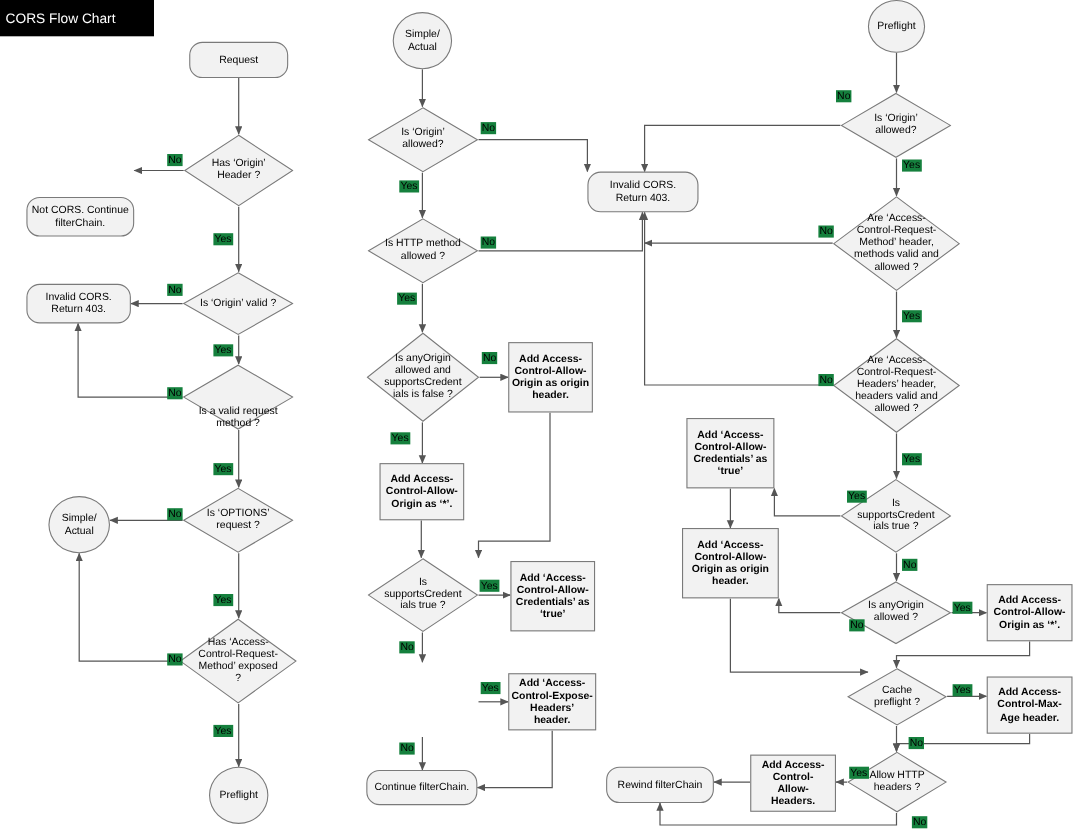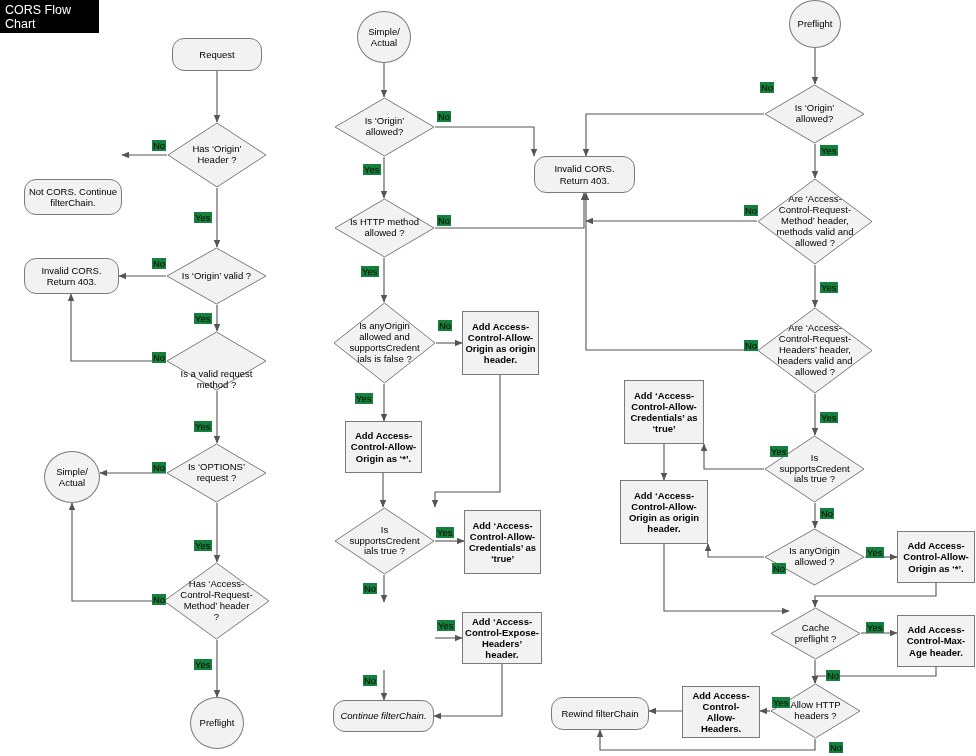--- a/index.html
+++ b/index.html
@@ -63,21 +63,21 @@
     position: relative;
     z-index: 2;
     width: 84%;
     font-size: 9.5px;
     line-height: 1.15;
   }
   .title-box {
     position: absolute;
     left: 0;
     top: 0;
-    width: 99px;
+    width: 140px;
     height: 33px;
     background: #000000;
     color: #ffffff;
     display: flex;
     align-items: center;
     padding-left: 5px;
     box-sizing: border-box;
     font-size: 12.5px;
   }
   .edge-label {
@@ -173,21 +173,21 @@
     <div class="node diamond" style="left: 166px; top: 443px; width: 101px; height: 60px;"><svg class="dshape" viewBox="0 0 101 60" preserveAspectRatio="none">
         <polygon points="50.5,1 100,30 50.5,59 1,30" fill="#f2f2f2" stroke="#7a7a7a" stroke-width="1"></polygon>
       </svg><div class="dlabel">Is ‘OPTIONS’
 request ?</div></div>
     <div class="node ellipse" style="left: 44px; top: 451px; width: 56px; height: 52px;"><div>Simple/
 Actual</div></div>
     <div class="node diamond" style="left: 163px; top: 562px; width: 107px; height: 78px;"><svg class="dshape" viewBox="0 0 107 78" preserveAspectRatio="none">
         <polygon points="53.5,1 106,39 53.5,77 1,39" fill="#f2f2f2" stroke="#7a7a7a" stroke-width="1"></polygon>
       </svg><div class="dlabel">Has ‘Access-
 Control-Request-
-Method’ header
+Method’ exposed
 ?</div></div>
     <div class="node ellipse" style="left: 190px; top: 697px; width: 54px; height: 52px;"><div>Preflight</div></div>
     <div class="node ellipse" style="left: 357px; top: 11px; width: 54px; height: 52px;"><div>Simple/
 Actual</div></div>
     <div class="node diamond" style="left: 334px; top: 97px; width: 101px; height: 60px;"><svg class="dshape" viewBox="0 0 101 60" preserveAspectRatio="none">
         <polygon points="50.5,1 100,30 50.5,59 1,30" fill="#f2f2f2" stroke="#7a7a7a" stroke-width="1"></polygon>
       </svg><div class="dlabel">Is ‘Origin’
 allowed?</div></div>
     <div class="node round" style="left: 534px; top: 156px; width: 101px; height: 37px;"><div>Invalid CORS.
 Return 403.</div></div>
@@ -213,21 +213,21 @@
       </svg><div class="dlabel">Is
 supportsCredent
 ials true ?</div></div>
     <div class="node rect" style="left: 464px; top: 510px; width: 77px; height: 64px;"><div>Add ‘Access-
 Control-Allow-
 Credentials’ as
 ‘true’</div></div>
     <div class="node rect" style="left: 462px; top: 612px; width: 80px; height: 52px;"><div>Add ‘Access-
 Control-Expose-
 Headers’ header.</div></div>
-    <div class="node round" style="left: 333px; top: 700px; width: 101px; height: 32px; font-style: italic;"><div>Continue filterChain.</div></div>
+    <div class="node round" style="left: 333px; top: 700px; width: 101px; height: 32px;"><div>Continue filterChain.</div></div>
     <div class="node ellipse" style="left: 789px; top: 0px; width: 52px; height: 48px;"><div>Preflight</div></div>
     <div class="node diamond" style="left: 764px; top: 84px; width: 101px; height: 60px;"><svg class="dshape" viewBox="0 0 101 60" preserveAspectRatio="none">
         <polygon points="50.5,1 100,30 50.5,59 1,30" fill="#f2f2f2" stroke="#7a7a7a" stroke-width="1"></polygon>
       </svg><div class="dlabel">Is ‘Origin’
 allowed?</div></div>
     <div class="node diamond" style="left: 757px; top: 178px; width: 116px; height: 87px;"><svg class="dshape" viewBox="0 0 116 87" preserveAspectRatio="none">
         <polygon points="58,1 115,43.5 58,86 1,43.5" fill="#f2f2f2" stroke="#7a7a7a" stroke-width="1"></polygon>
       </svg><div class="dlabel">Are ‘Access-
 Control-Request-
 Method’ header,

